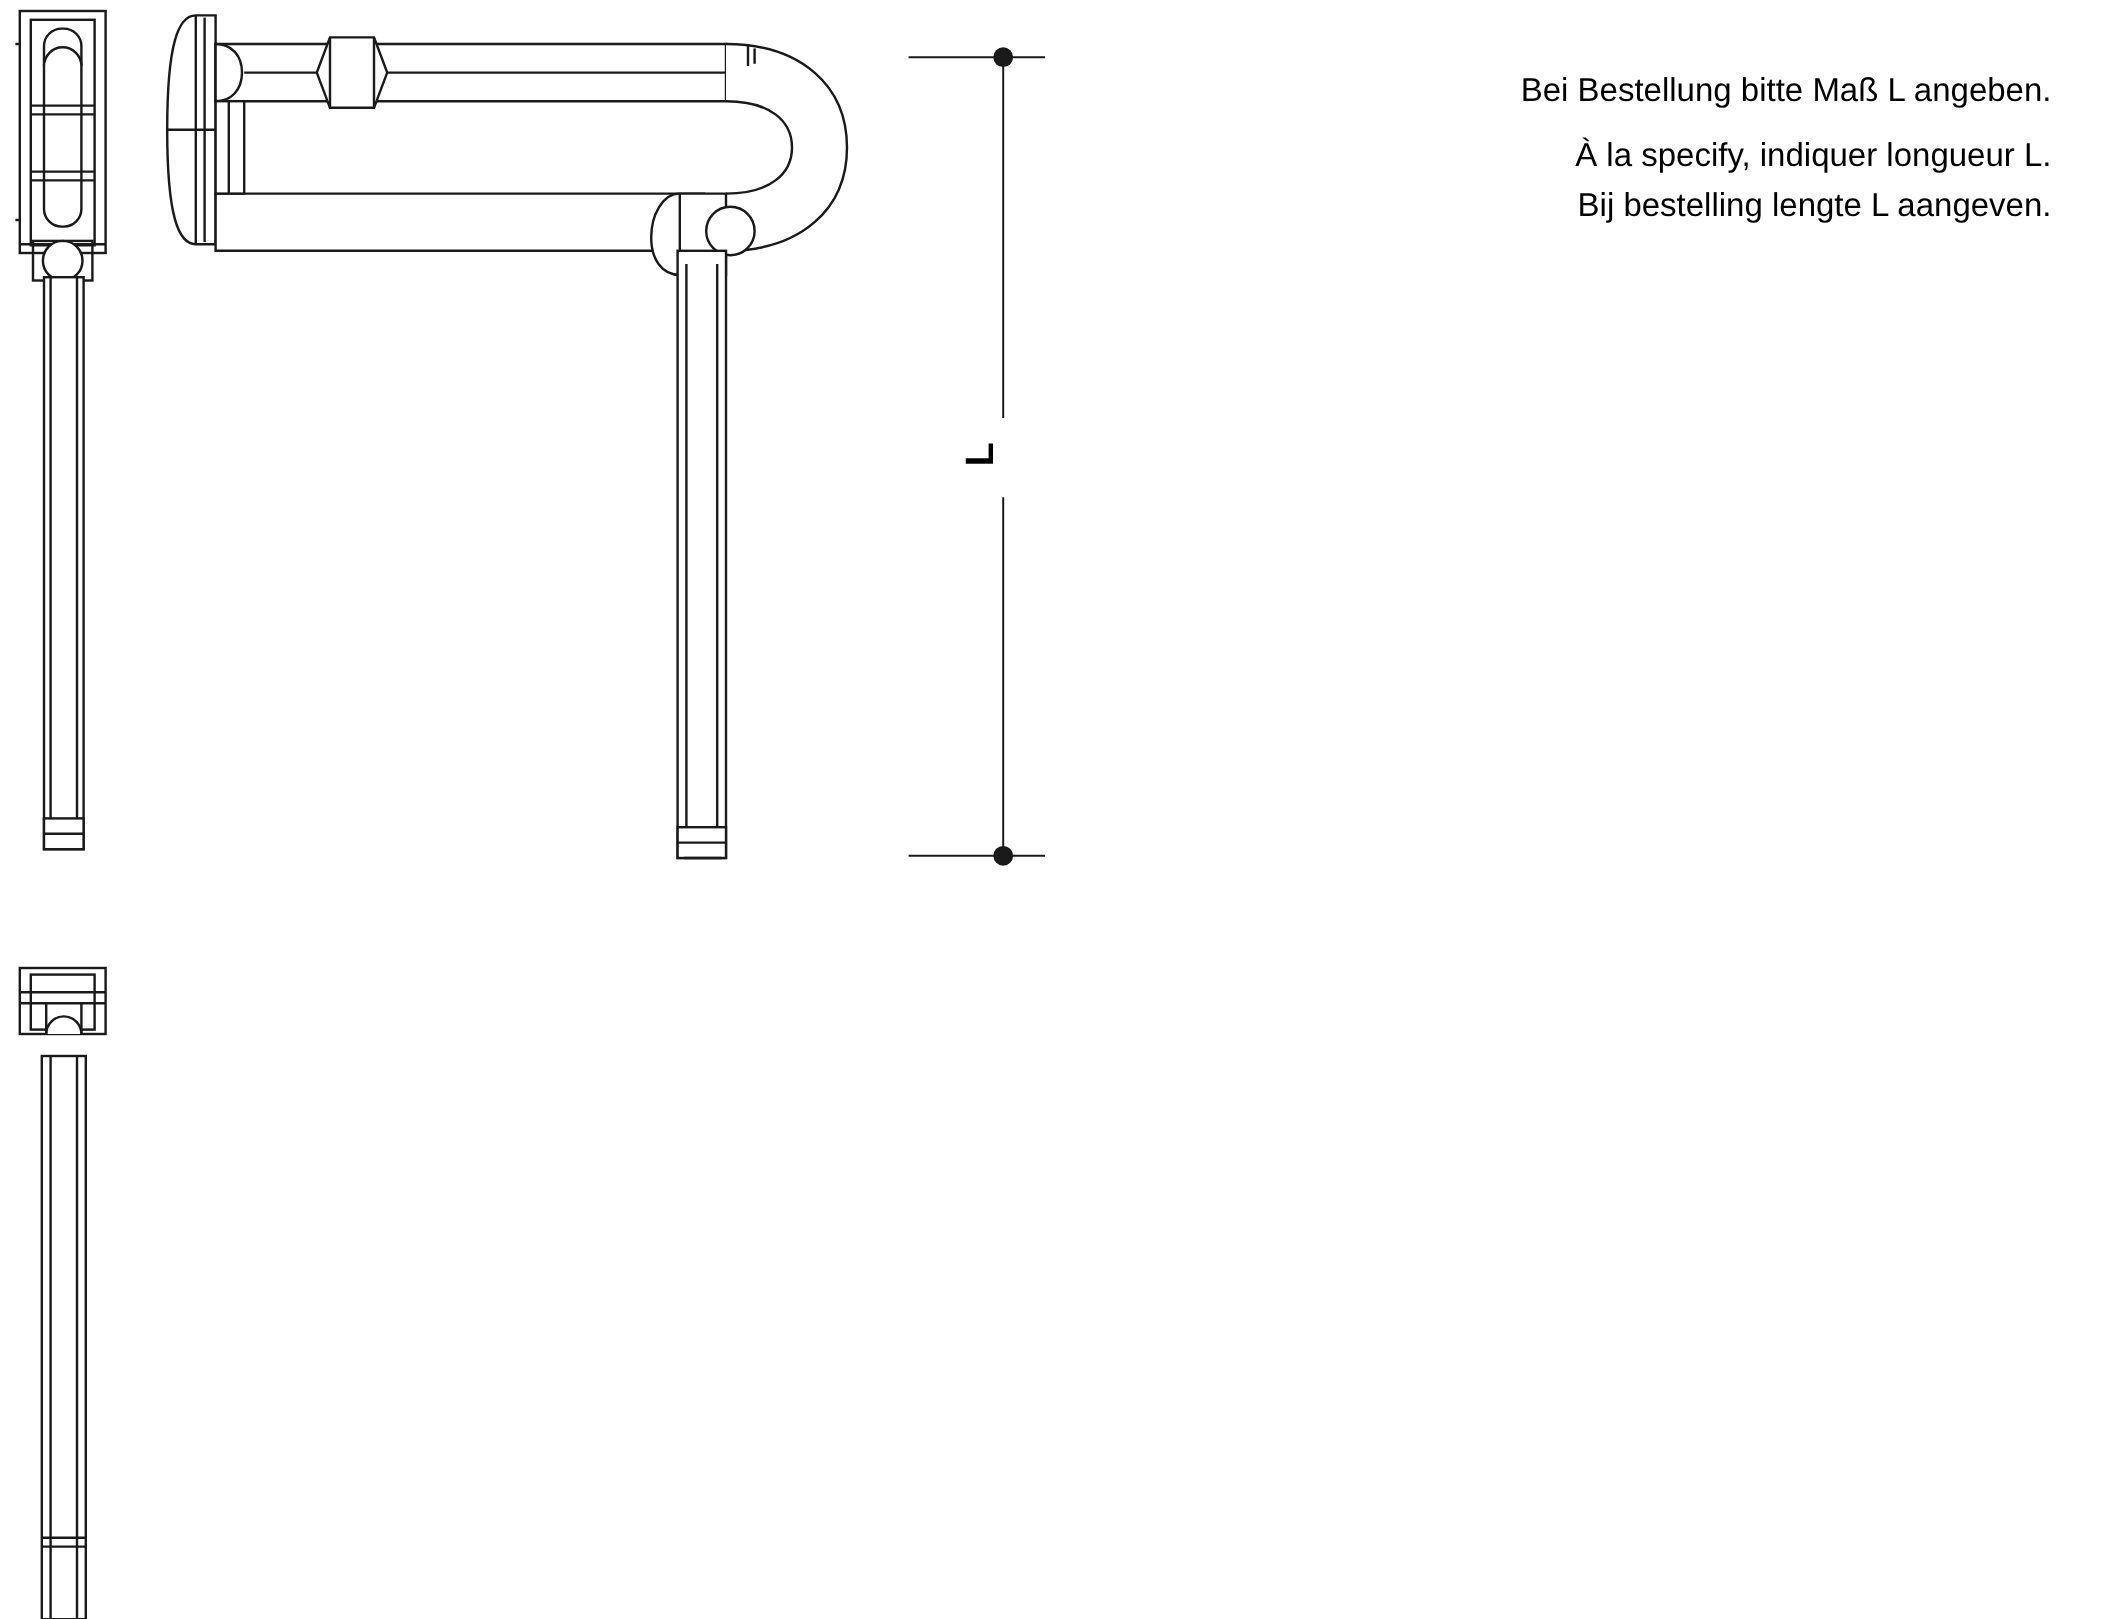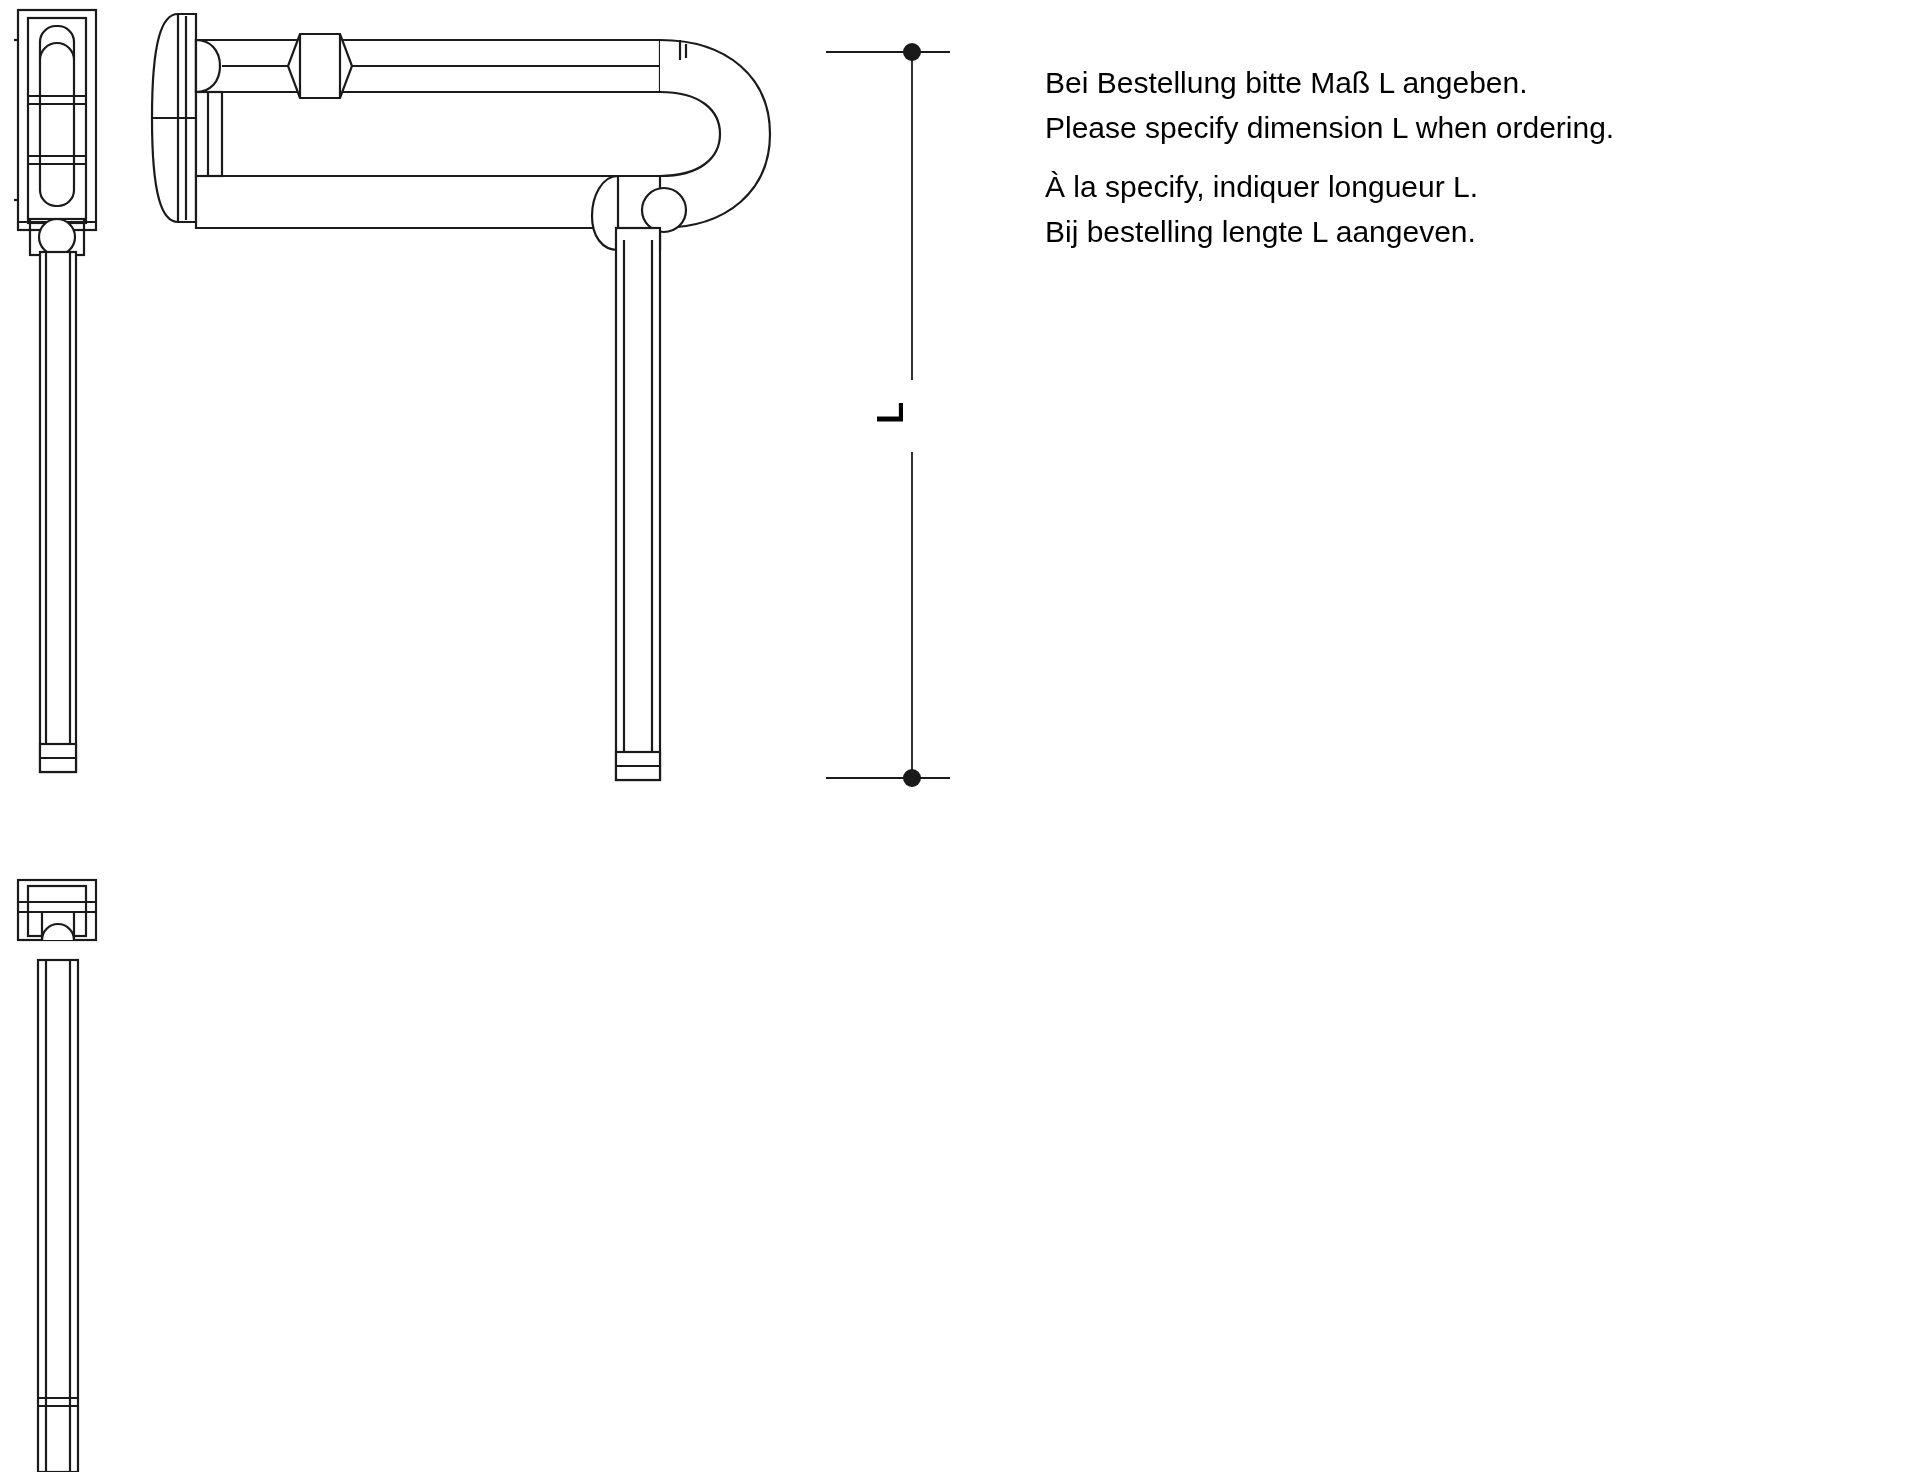--- a/index.html
+++ b/index.html
@@ -28,20 +28,21 @@
     top: 0;
     width: 1920px;
     height: 1472px;
     display: block;
   }
   .note-block {
     position: absolute;
     left: 1045px;
     top: 60px;
     width: 820px;
+    text-align: right;
   }
   .note-line {
     font-size: 30px;
     line-height: 45px;
     white-space: nowrap;
     color: #000000;
     font-family: "Liberation Sans", sans-serif;
   }
   .note-line.group-gap {
     margin-top: 14px;
@@ -172,18 +173,17 @@
         <line x1="38" y1="1406" x2="78" y2="1406"></line>
       </g>
 
     </g>
   </svg>
 
   <div class="dim-label">L</div>
 
   <div class="note-block">
     <div class="note-line">Bei Bestellung bitte Maß L angeben.</div>
-    <div class="note-line">Please specify dimension L when ordering.</div>
     <div class="note-line group-gap">À la specify, indiquer longueur L.</div>
     <div class="note-line">Bij bestelling lengte L aangeven.</div>
   </div>
 
 </div>
 
 </body></html>

